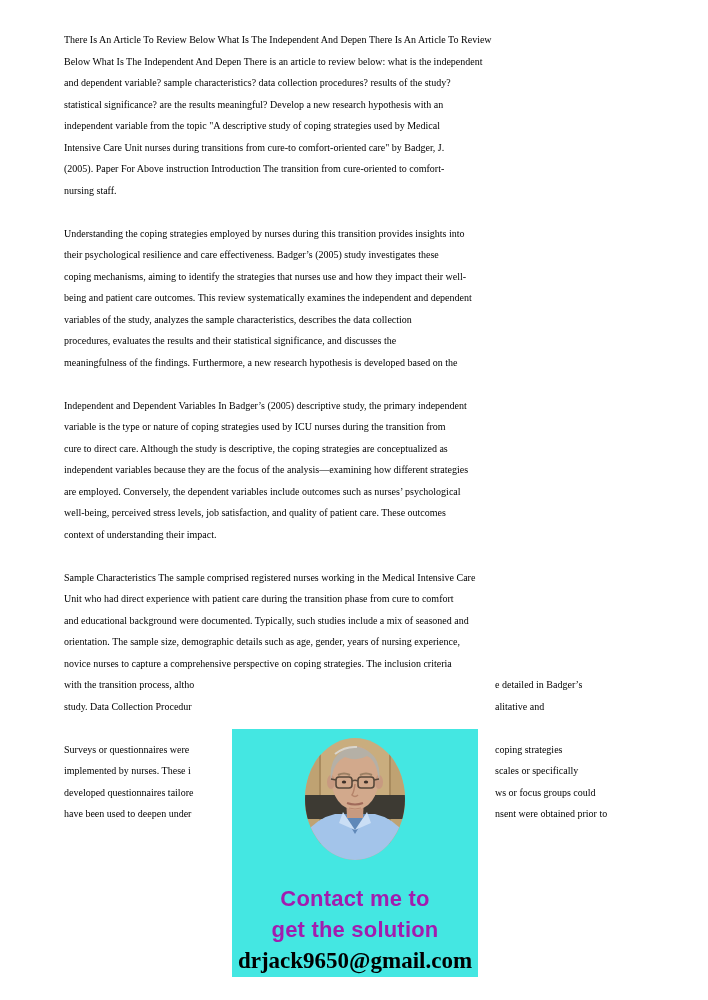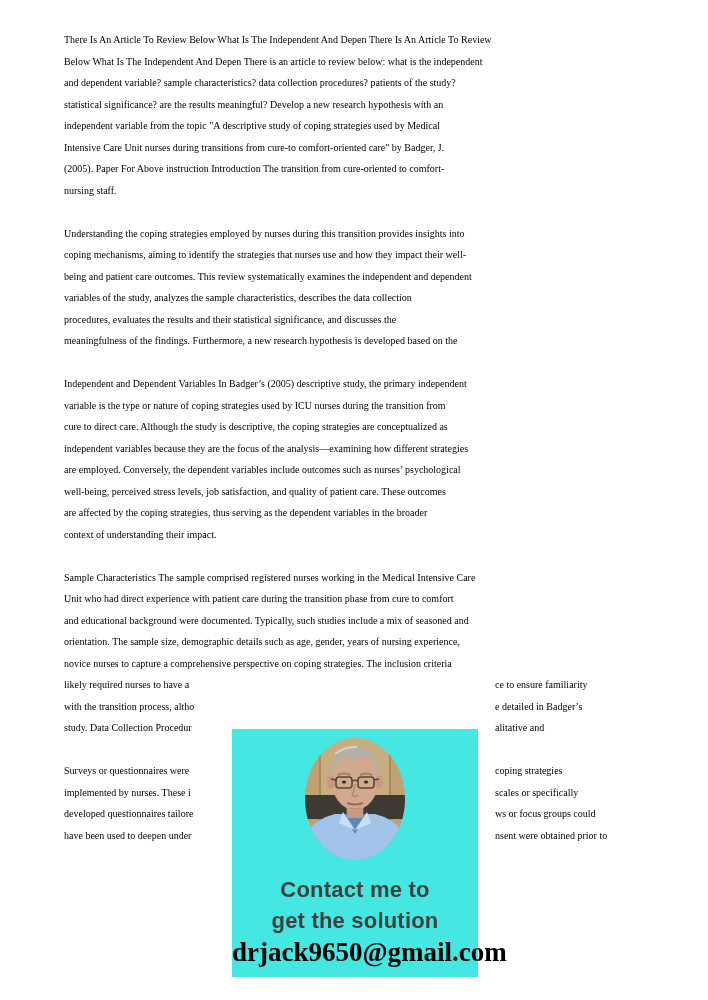--- a/index.html
+++ b/index.html
@@ -6,65 +6,64 @@
   .page{position:relative;width:708px;height:1000px;background:#ffffff;overflow:hidden;
         font-family:"Liberation Serif",serif;}
   .doc{position:absolute;left:47px;top:29px;width:616px;font-size:10px;line-height:21.5px;color:#000;margin-left:17px;}
   .para{margin:0 0 21.5px 0;}
   .line{white-space:pre;height:21.5px;position:relative;}
   .frag-right{position:absolute;left:431px;top:0;white-space:pre;}
   .overlay{position:absolute;left:232px;top:729px;width:246px;height:248px;
            background:#44e7e2;text-align:center;z-index:5;}
   .photo{width:100px;height:122px;margin:9px auto 0;display:block;}
   .headline{font-family:"Liberation Sans",sans-serif;font-weight:700;font-size:22px;
-            line-height:31px;color:#404040;margin-top:14px;letter-spacing:0.2px;}
-  .email{font-family:"Liberation Serif",serif;font-weight:700;font-size:27px;line-height:26px;
+            line-height:31px;color:#a21caf;margin-top:23px;letter-spacing:0.2px;}
+  .email{font-family:"Liberation Serif",serif;font-weight:700;font-size:23px;line-height:26px;
          color:#000;margin-top:3px;}
 </style>
 </head>
 <body>
 
 <div class="page">
 
   <div class="doc" style="color: rgb(0, 0, 0);">
       <div class="para">
         <div class="line">There Is An Article To Review Below What Is The Independent And Depen There Is An Article To Review</div>
         <div class="line">Below What Is The Independent And Depen There is an article to review below: what is the independent</div>
-        <div class="line">and dependent variable? sample characteristics? data collection procedures? patients of the study?</div>
+        <div class="line">and dependent variable? sample characteristics? data collection procedures? results of the study?</div>
         <div class="line">statistical significance? are the results meaningful? Develop a new research hypothesis with an</div>
         <div class="line">independent variable from the topic "A descriptive study of coping strategies used by Medical</div>
         <div class="line">Intensive Care Unit nurses during transitions from cure-to comfort-oriented care" by Badger, J.</div>
         <div class="line">(2005). Paper For Above instruction Introduction The transition from cure-oriented to comfort-</div>
         <div class="line">nursing staff.</div>
       </div>
       <div class="para">
         <div class="line">Understanding the coping strategies employed by nurses during this transition provides insights into</div>
+        <div class="line">their psychological resilience and care effectiveness. Badger’s (2005) study investigates these</div>
         <div class="line">coping mechanisms, aiming to identify the strategies that nurses use and how they impact their well-</div>
         <div class="line">being and patient care outcomes. This review systematically examines the independent and dependent</div>
         <div class="line">variables of the study, analyzes the sample characteristics, describes the data collection</div>
         <div class="line">procedures, evaluates the results and their statistical significance, and discusses the</div>
         <div class="line">meaningfulness of the findings. Furthermore, a new research hypothesis is developed based on the</div>
       </div>
       <div class="para">
         <div class="line">Independent and Dependent Variables In Badger’s (2005) descriptive study, the primary independent</div>
         <div class="line">variable is the type or nature of coping strategies used by ICU nurses during the transition from</div>
         <div class="line">cure to direct care. Although the study is descriptive, the coping strategies are conceptualized as</div>
         <div class="line">independent variables because they are the focus of the analysis—examining how different strategies</div>
         <div class="line">are employed. Conversely, the dependent variables include outcomes such as nurses’ psychological</div>
         <div class="line">well-being, perceived stress levels, job satisfaction, and quality of patient care. These outcomes</div>
-        <div class="line">are affected by the coping strategies, thus serving as the dependent variables in the broader</div>
         <div class="line">context of understanding their impact.</div>
       </div>
       <div class="para">
         <div class="line">Sample Characteristics The sample comprised registered nurses working in the Medical Intensive Care</div>
         <div class="line">Unit who had direct experience with patient care during the transition phase from cure to comfort</div>
         <div class="line">and educational background were documented. Typically, such studies include a mix of seasoned and</div>
         <div class="line">orientation. The sample size, demographic details such as age, gender, years of nursing experience,</div>
         <div class="line">novice nurses to capture a comprehensive perspective on coping strategies. The inclusion criteria</div>
-        <div class="line"><span>likely required nurses to have a</span><span class="frag-right">ce to ensure familiarity</span></div>
         <div class="line"><span>with the transition process, altho</span><span class="frag-right">e detailed in Badger’s</span></div>
         <div class="line"><span>study. Data Collection Procedur</span><span class="frag-right">alitative and</span></div>
       </div>
       <div class="para">
         <div class="line"><span>Surveys or questionnaires were</span><span class="frag-right">coping strategies</span></div>
         <div class="line"><span>implemented by nurses. These i</span><span class="frag-right">scales or specifically</span></div>
         <div class="line"><span>developed questionnaires tailore</span><span class="frag-right">ws or focus groups could</span></div>
         <div class="line"><span>have been used to deepen under</span><span class="frag-right">nsent were obtained prior to</span></div>
       </div>
     </div>

